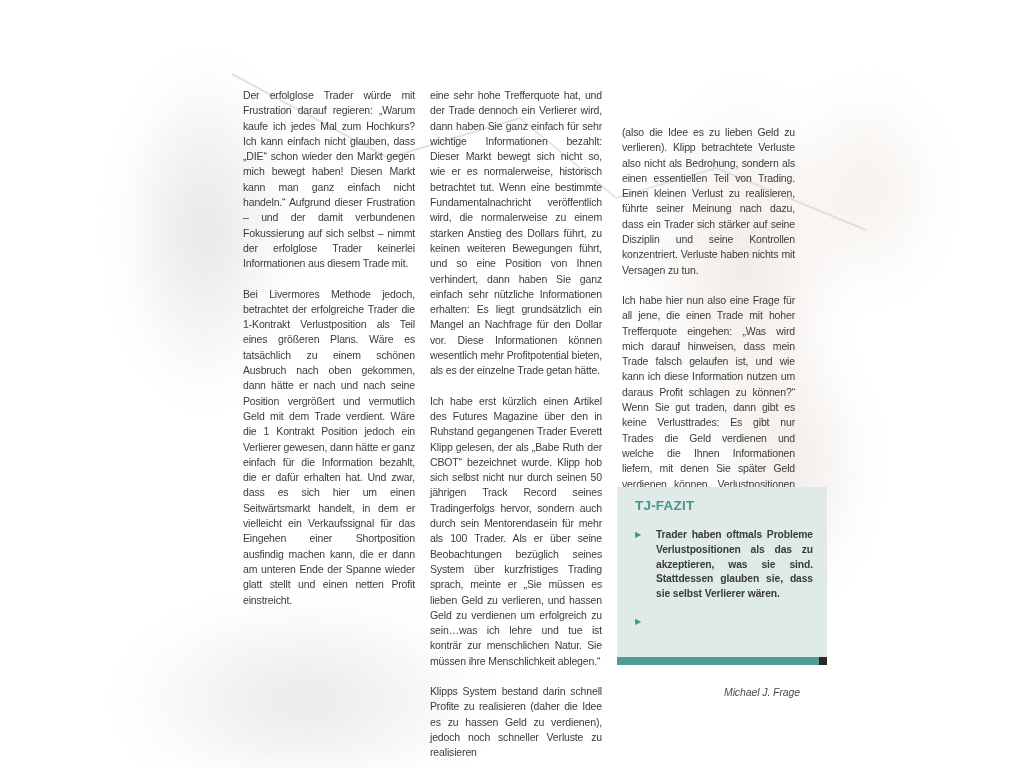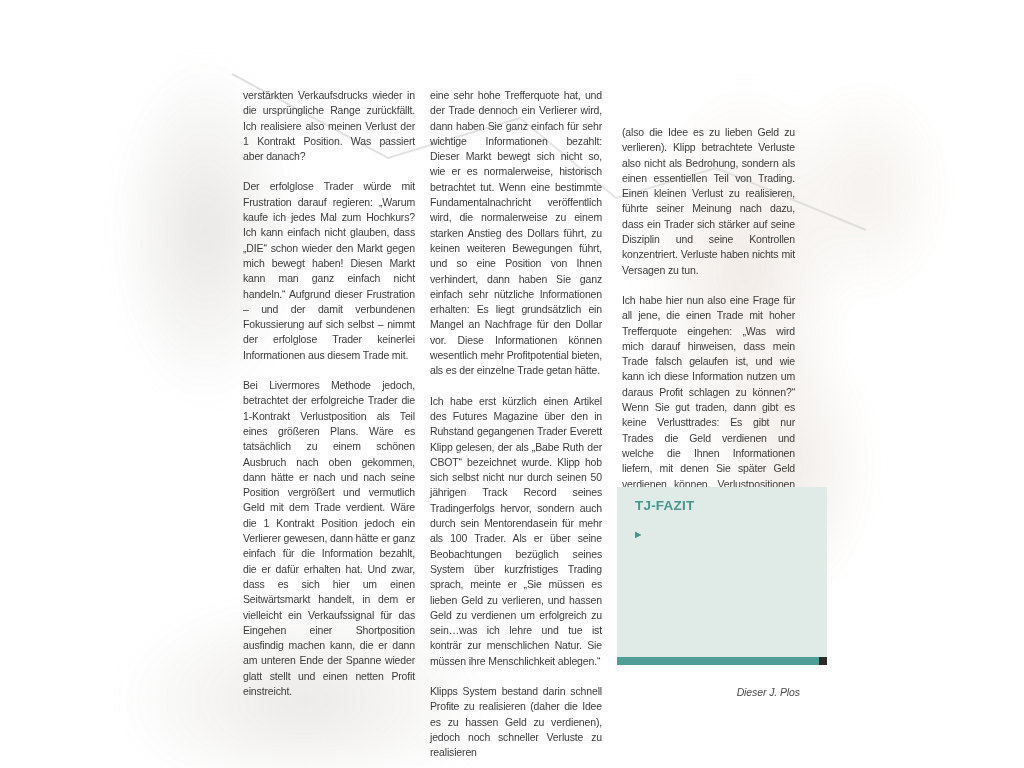--- a/index.html
+++ b/index.html
@@ -69,42 +69,41 @@
 <div class="page">
 
   <div class="bg-photo"></div>
 
   <svg class="bg-lines" width="1024" height="768">
     <polyline points="232,74 388,158 520,118" fill="none" stroke="#bdbdbd" stroke-width="2"></polyline>
     <polyline points="520,118 616,198 716,168 866,230" fill="none" stroke="#c6c6c6" stroke-width="2"></polyline>
   </svg>
 
   <div class="col col1">
-      <p>verstärkten Verkaufsdrucks wieder in die ursprüngliche Range zurückfällt. Ich realisiere also meinen Verlust der 1 Kontrakt Position. Was passiert aber danach?</p>
       <p>Der erfolglose Trader würde mit Frustration darauf regieren: „Warum kaufe ich jedes Mal zum Hochkurs? Ich kann einfach nicht glauben, dass „DIE“ schon wieder den Markt gegen mich bewegt haben! Diesen Markt kann man ganz einfach nicht handeln.“ Aufgrund dieser Frustration – und der damit verbundenen Fokussierung auf sich selbst – nimmt der erfolglose Trader keinerlei Informationen aus diesem Trade mit.</p>
       <p>Bei Livermores Methode jedoch, betrachtet der erfolgreiche Trader die 1-Kontrakt Verlustposition als Teil eines größeren Plans. Wäre es tatsächlich zu einem schönen Ausbruch nach oben gekommen, dann hätte er nach und nach seine Position vergrößert und vermutlich Geld mit dem Trade verdient. Wäre die 1 Kontrakt Position jedoch ein Verlierer gewesen, dann hätte er ganz einfach für die Information bezahlt, die er dafür erhalten hat. Und zwar, dass es sich hier um einen Seitwärtsmarkt handelt, in dem er vielleicht ein Verkaufssignal für das Eingehen einer Shortposition ausfindig machen kann, die er dann am unteren Ende der Spanne wieder glatt stellt und einen netten Profit einstreicht.</p>
     </div>
 
   <div class="col col2">
       <p>eine sehr hohe Trefferquote hat, und der Trade dennoch ein Verlierer wird, dann haben Sie ganz einfach für sehr wichtige Informationen bezahlt: Dieser Markt bewegt sich nicht so, wie er es normalerweise, historisch betrachtet tut. Wenn eine bestimmte Fundamentalnachricht veröffentlich wird, die normalerweise zu einem starken Anstieg des Dollars führt, zu keinen weiteren Bewegungen führt, und so eine Position von Ihnen verhindert, dann haben Sie ganz einfach sehr nützliche Informationen erhalten: Es liegt grundsätzlich ein Mangel an Nachfrage für den Dollar vor. Diese Informationen können wesentlich mehr Profitpotential bieten, als es der einzelne Trade getan hätte.</p>
       <p>Ich habe erst kürzlich einen Artikel des Futures Magazine über den in Ruhstand gegangenen Trader Everett Klipp gelesen, der als „Babe Ruth der CBOT“ bezeichnet wurde. Klipp hob sich selbst nicht nur durch seinen 50 jährigen Track Record seines Tradingerfolgs hervor, sondern auch durch sein Mentorendasein für mehr als 100 Trader. Als er über seine Beobachtungen bezüglich seines System über kurzfristiges Trading sprach, meinte er „Sie müssen es lieben Geld zu verlieren, und hassen Geld zu verdienen um erfolgreich zu sein…was ich lehre und tue ist konträr zur menschlichen Natur. Sie müssen ihre Menschlichkeit ablegen.“</p>
       <p>Klipps System bestand darin schnell Profite zu realisieren (daher die Idee es zu hassen Geld zu verdienen), jedoch noch schneller Verluste zu realisieren</p>
     </div>
 
   <div class="col col3">
       <p>(also die Idee es zu lieben Geld zu verlieren). Klipp betrachtete Verluste also nicht als Bedrohung, sondern als einen essentiellen Teil von Trading. Einen kleinen Verlust zu realisieren, führte seiner Meinung nach dazu, dass ein Trader sich stärker auf seine Disziplin und seine Kontrollen konzentriert. Verluste haben nichts mit Versagen zu tun.</p>
       <p>Ich habe hier nun also eine Frage für all jene, die einen Trade mit hoher Trefferquote eingehen: „Was wird mich darauf hinweisen, dass mein Trade falsch gelaufen ist, und wie kann ich diese Information nutzen um daraus Profit schlagen zu können?“ Wenn Sie gut traden, dann gibt es keine Verlusttrades: Es gibt nur Trades die Geld verdienen und welche die Ihnen Informationen liefern, mit denen Sie später Geld verdienen können. Verlustpositionen eröffnen potentielle Gewinnmöglichkeiten, die weit über jenen von Gewinnpositionen liegen.</p>
     </div>
 
   <aside class="fazit" style="background: rgb(224, 234, 230);">
     <h2 class="fazit-title" style="color: rgb(69, 150, 142);">TJ-FAZIT</h2>
     <ul class="fazit-list">
-        <li><span class="marker" style="color: rgb(69, 150, 142);">▶</span></li>
+        <li><span class="marker" style="color: rgb(69, 150, 142);">▶</span><span>Trader haben oftmals Probleme Verlustpositionen als das zu akzeptieren, was sie sind. Stattdessen glauben sie, dass sie selbst Verlierer wären.</span></li>
         <li><span class="marker" style="color: rgb(69, 150, 142);">▶</span></li>
       </ul>
   </aside>
 
   <div class="fazit-bar" style="background: rgb(79, 157, 148);"></div>
   <div class="fazit-bar-end" style="background: rgb(43, 42, 41);"></div>
 
-  <div class="author">Dieser J. Plos</div>
+  <div class="author">Michael J. Frage</div>
 
 </div>
 
 </body></html>

